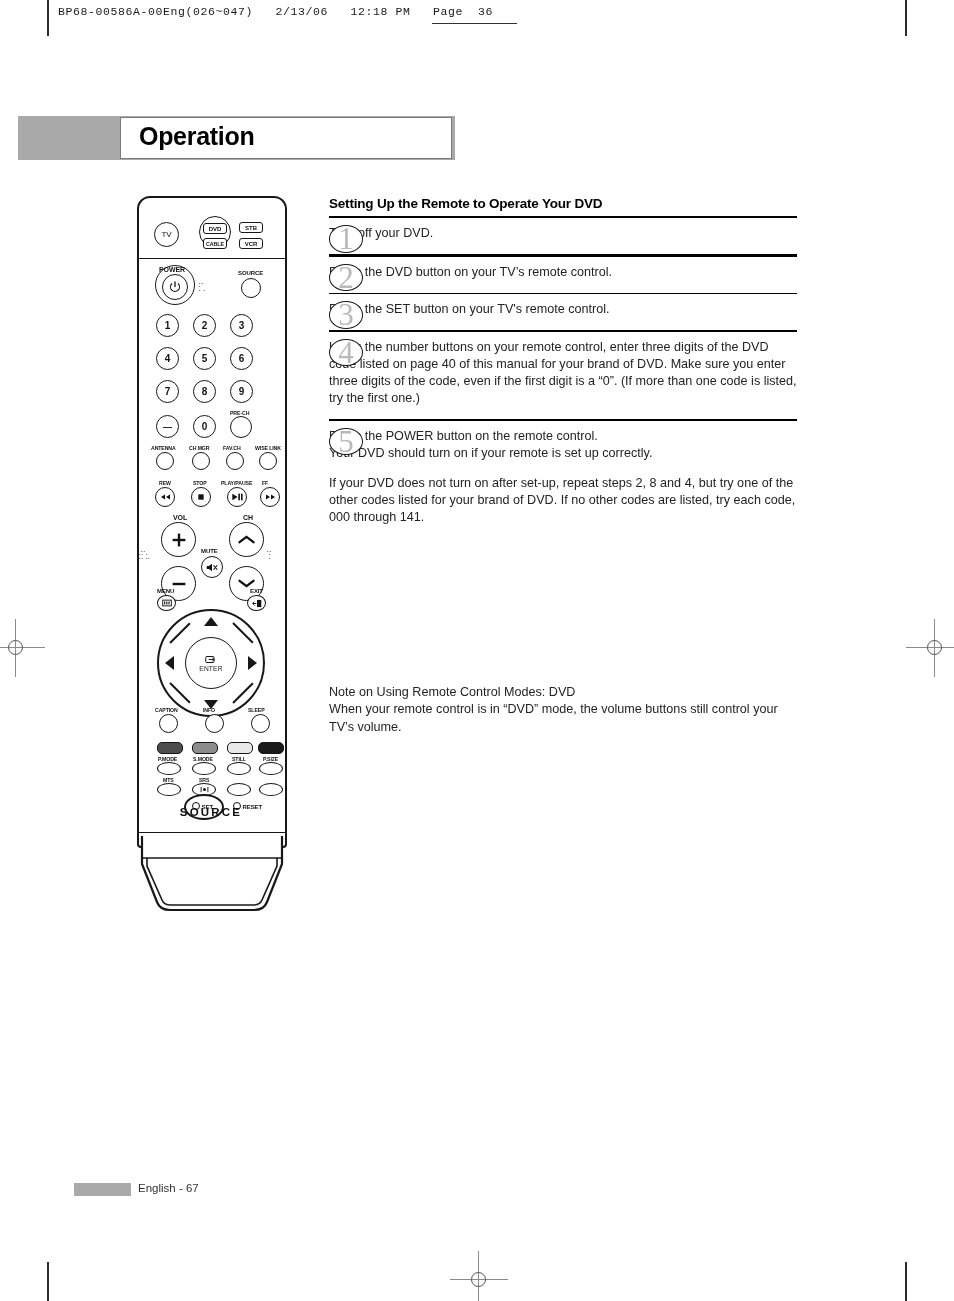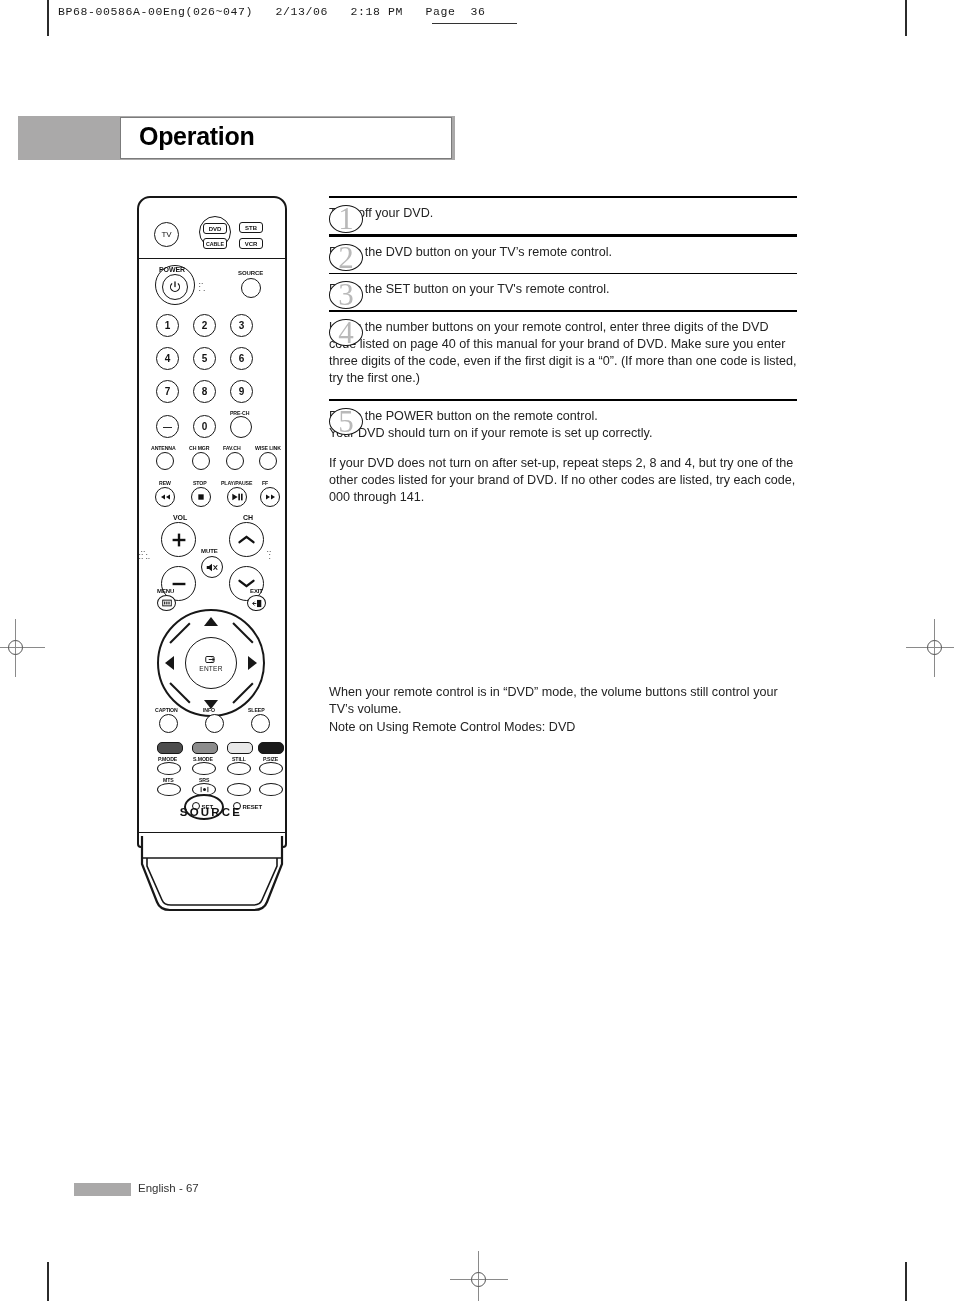--- a/index.html
+++ b/index.html
@@ -96,21 +96,21 @@
   <div class="hl"></div>
     <div class="vl"></div>
     <div class="c"></div>
 </div>
 <div class="reg" style="left:464px;top:1265px;">
   <div class="hl"></div>
     <div class="vl"></div>
     <div class="c"></div>
 </div>
 
-<div class="slug">BP68-00586A-00Eng(026~047)   2/13/06   2:18 PM   Page  36</div>
+<div class="slug">BP68-00586A-00Eng(026~047)   2/13/06   12:18 PM   Page  36</div>
 <div class="slug-underline"></div>
 
 <div class="titlebar"></div>
 <div class="titlebox"></div>
 <div class="titletext">Operation</div>
 
 <div class="remote">
   <div class="rbody"></div>
 
   <div class="btn" style="left:21px;top:26px;width:25px;height:25px;font-size:8px;">
@@ -335,20 +335,21 @@
   <div class="hline" style="left:5px;top:636px;width:148px;"></div>
 
   <svg class="rfoot" viewBox="0 0 158 78">
     <path d="M9 0 L9 28 L24 66 Q27 74 37 74 L121 74 Q131 74 134 66 L149 28 L149 0" stroke="#171717" stroke-width="2.2" fill="#fff"></path>
     <path d="M14 22 L14 30 L29 64 Q31 69 38 69 L120 69 Q127 69 129 64 L144 30 L144 22" stroke="#171717" stroke-width="1.6" fill="none"></path>
     <line x1="9" y1="22" x2="149" y2="22" stroke="#171717" stroke-width="1.4"></line>
   </svg>
 </div>
 
 <div class="col">
+  <div class="sec-title">Setting Up the Remote to Operate Your DVD</div>
   <div class="rule"></div>
 
   <div class="step">
     <div class="num">1</div>
     <div class="body">
         <p>Turn off your DVD.</p>
       </div>
   </div>
   <div class="rule"></div>
 
@@ -380,18 +381,18 @@
     <div class="num">5</div>
     <div class="body">
       <p style="white-space:pre-line;">Press the POWER button on the remote control.
 Your DVD should turn on if your remote is set up correctly.</p>
       <p>If your DVD does not turn on after set-up, repeat steps 2, 8 and 4, but try one of the other codes listed for your brand of DVD. If no other codes are listed, try each code, 000 through 141.</p>
     </div>
   </div>
 </div>
 
 <div class="note">
+  <p>Note on Using Remote Control Modes: DVD</p>
   <p>When your remote control is in “DVD” mode, the volume buttons still control your TV’s volume.</p>
-  <p>Note on Using Remote Control Modes: DVD</p>
 </div>
 
 <div class="footbar"></div>
 <div class="foottext">English - 67</div>
 
 </body></html>

